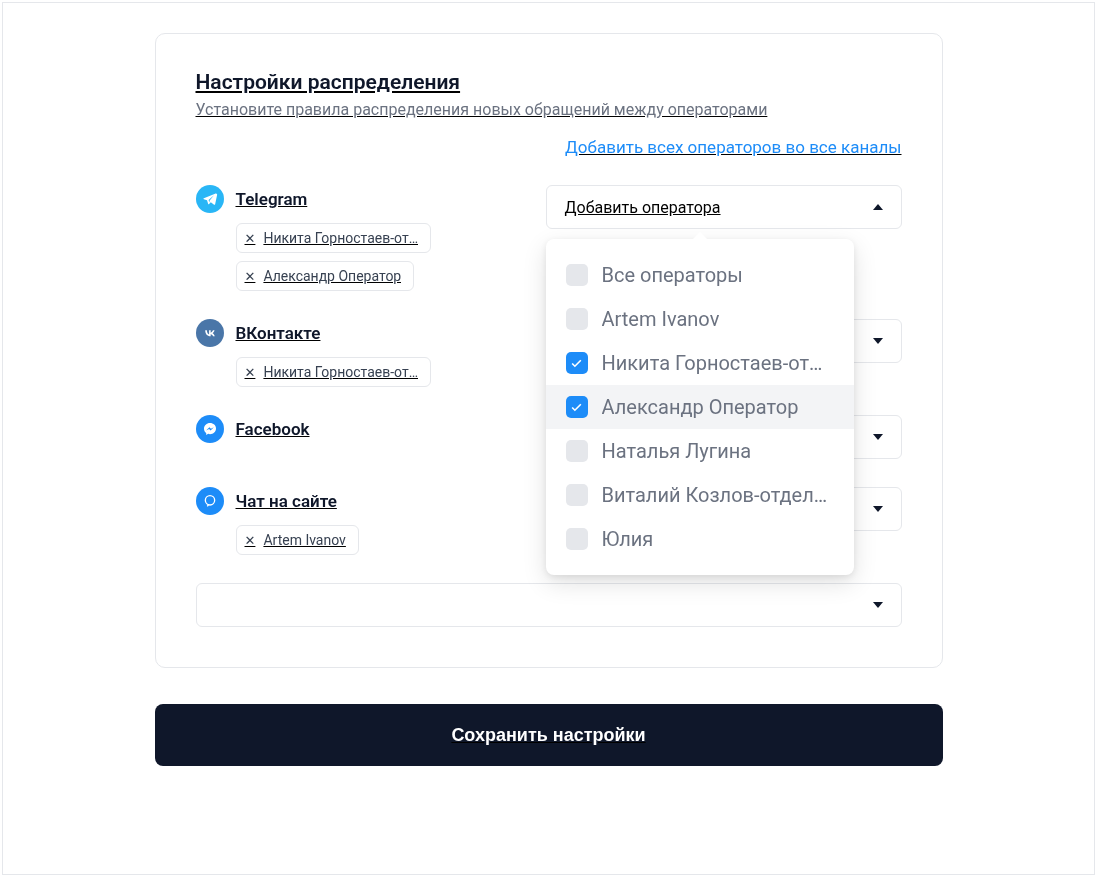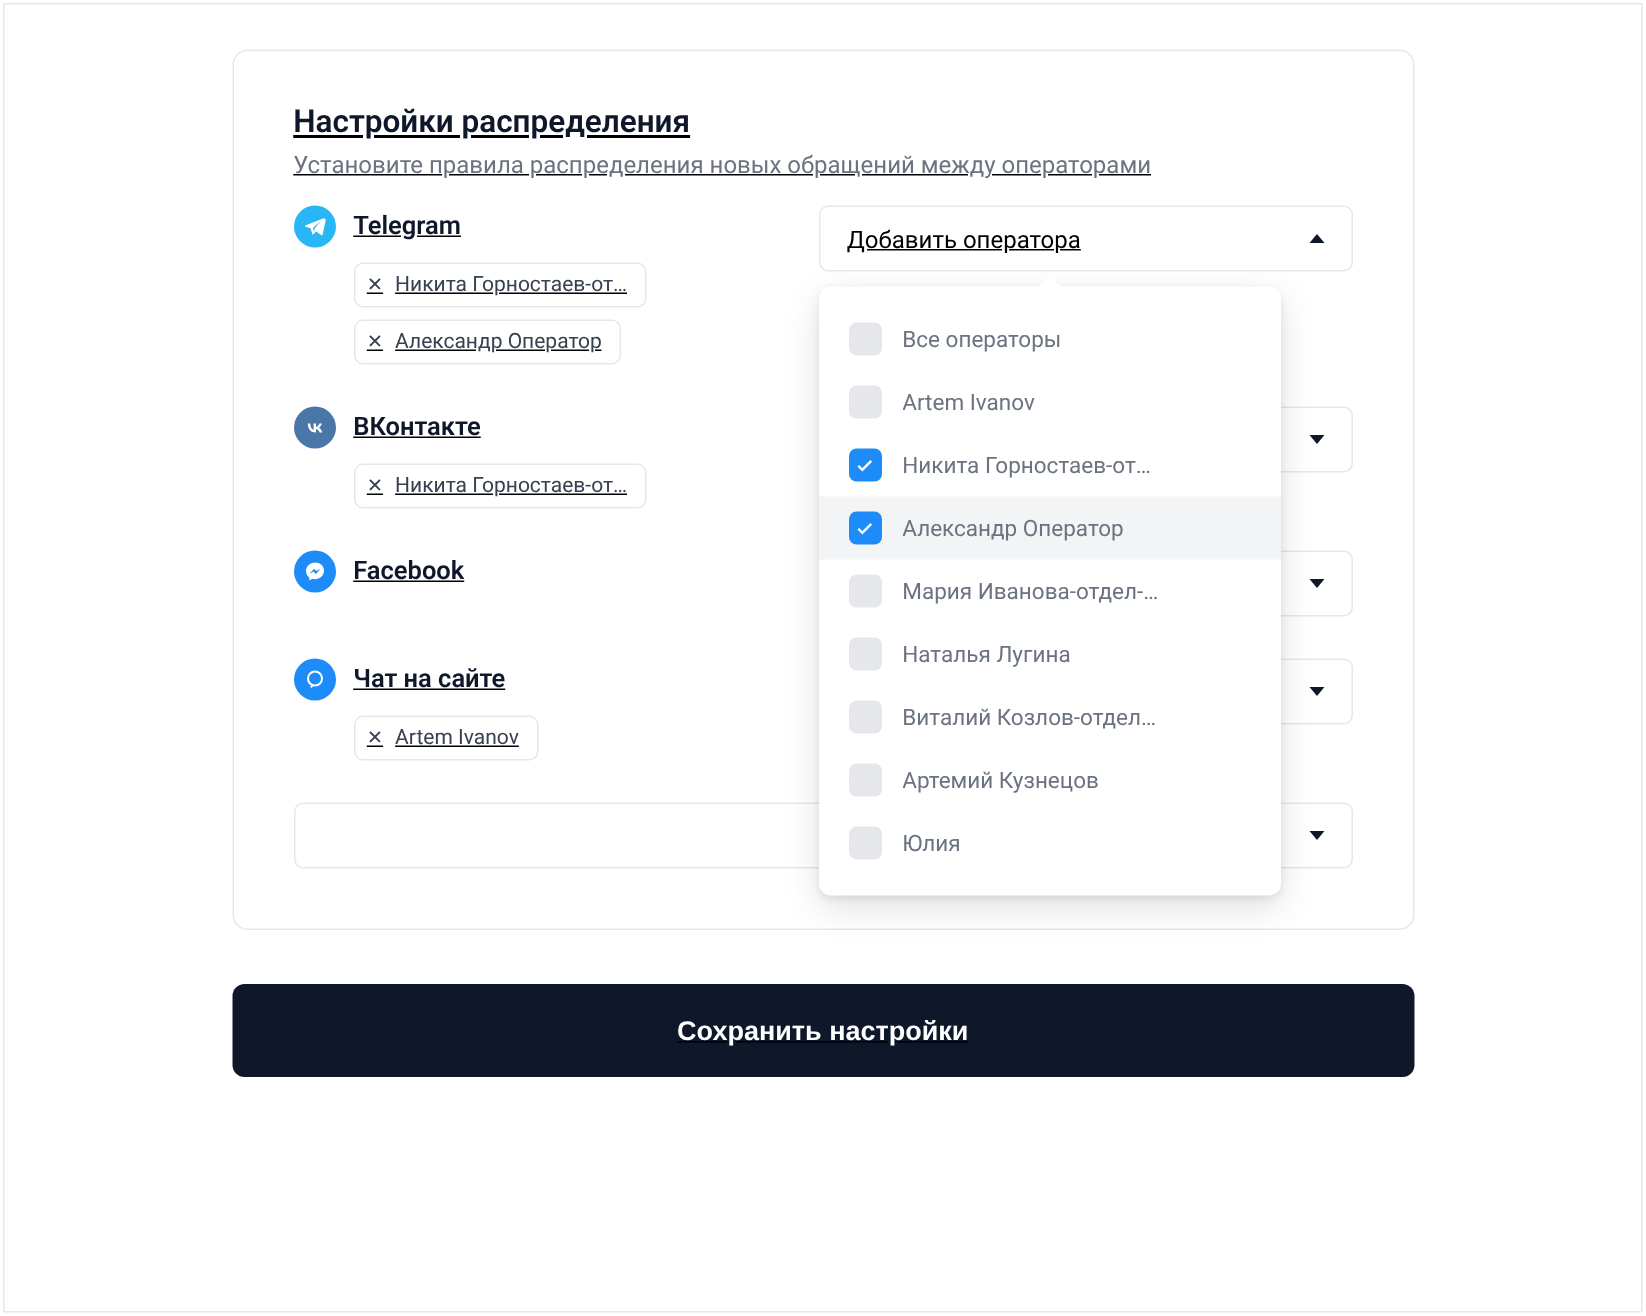--- a/index.html
+++ b/index.html
@@ -155,21 +155,21 @@
     border-left: 8px solid transparent;
     border-right: 8px solid transparent;
     border-bottom: 8px solid #fff;
   }
   .dd-item {
     display: flex;
     align-items: center;
     gap: 14px;
     padding: 10px 20px;
     cursor: pointer;
-    font-size: 15px;
+    font-size: 20px;
     color: #6b7280;
   }
   .dd-item.hover { background: #f3f4f6; }
   .dd-check {
     width: 22px;
     height: 22px;
     border-radius: 5px;
     background: #e5e7eb;
     flex-shrink: 0;
     display: flex;
@@ -202,20 +202,21 @@
     cursor: pointer;
   }
 </style>
 </head>
 <body>
 
 <div class="outer">
   <div class="card">
     <h2 class="card-title">Настройки распределения</h2>
     <p class="card-subtitle">Установите правила распределения новых обращений между операторами</p>
+    <a class="add-all-link">Добавить всех операторов во все каналы</a>
 
     <div class="channel-row">
       <div class="channel-left">
         <div class="channel-header">
           <span class="channel-icon ic-telegram">
             <svg viewBox="0 0 24 24" fill="#fff">
                 <path d="M21.5 3.5 2.8 10.8c-.9.4-.9 1.2 0 1.5l4.7 1.5 1.8 5.6c.2.6.9.7 1.3.2l2.6-2.6 4.9 3.6c.6.4 1.4.1 1.6-.6l3-14.3c.2-.9-.6-1.6-1.2-1.2zM9.9 13.6l8.1-7.3-6.5 8-.3 3.1-1.3-3.8z"></path>
               </svg>
           </span>
           <span class="channel-name">Telegram</span>
@@ -258,33 +259,25 @@
         <div class="dd-item hover">
           <span class="dd-check checked">
               <svg viewBox="0 0 24 24" fill="none" stroke="#fff" stroke-width="3">
                 <polyline points="4 12 9 17 20 6"></polyline>
               </svg>
             </span>
           <span class="dd-label">Александр Оператор</span>
         </div>
         <div class="dd-item">
           <span class="dd-check"></span>
-          <span class="dd-label">Мария Иванова-отдел-…</span>
-        </div>
-        <div class="dd-item">
-          <span class="dd-check"></span>
           <span class="dd-label">Наталья Лугина</span>
         </div>
         <div class="dd-item">
           <span class="dd-check"></span>
           <span class="dd-label">Виталий Козлов-отдел…</span>
-        </div>
-        <div class="dd-item">
-          <span class="dd-check"></span>
-          <span class="dd-label">Артемий Кузнецов</span>
         </div>
         <div class="dd-item">
           <span class="dd-check"></span>
           <span class="dd-label">Юлия</span>
         </div>
       </div>
     </div>
 
     <div class="channel-row">
       <div class="channel-left">

